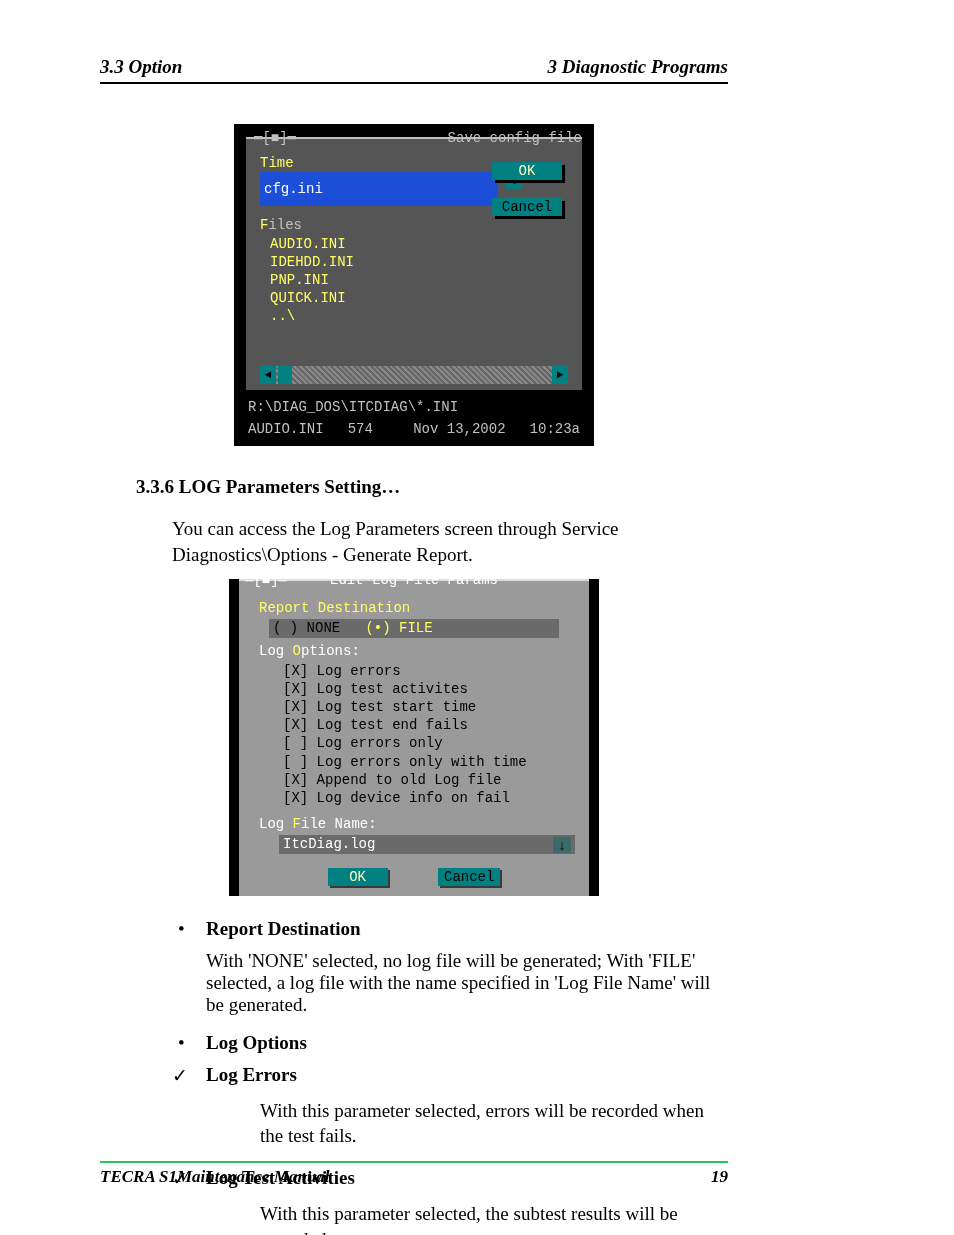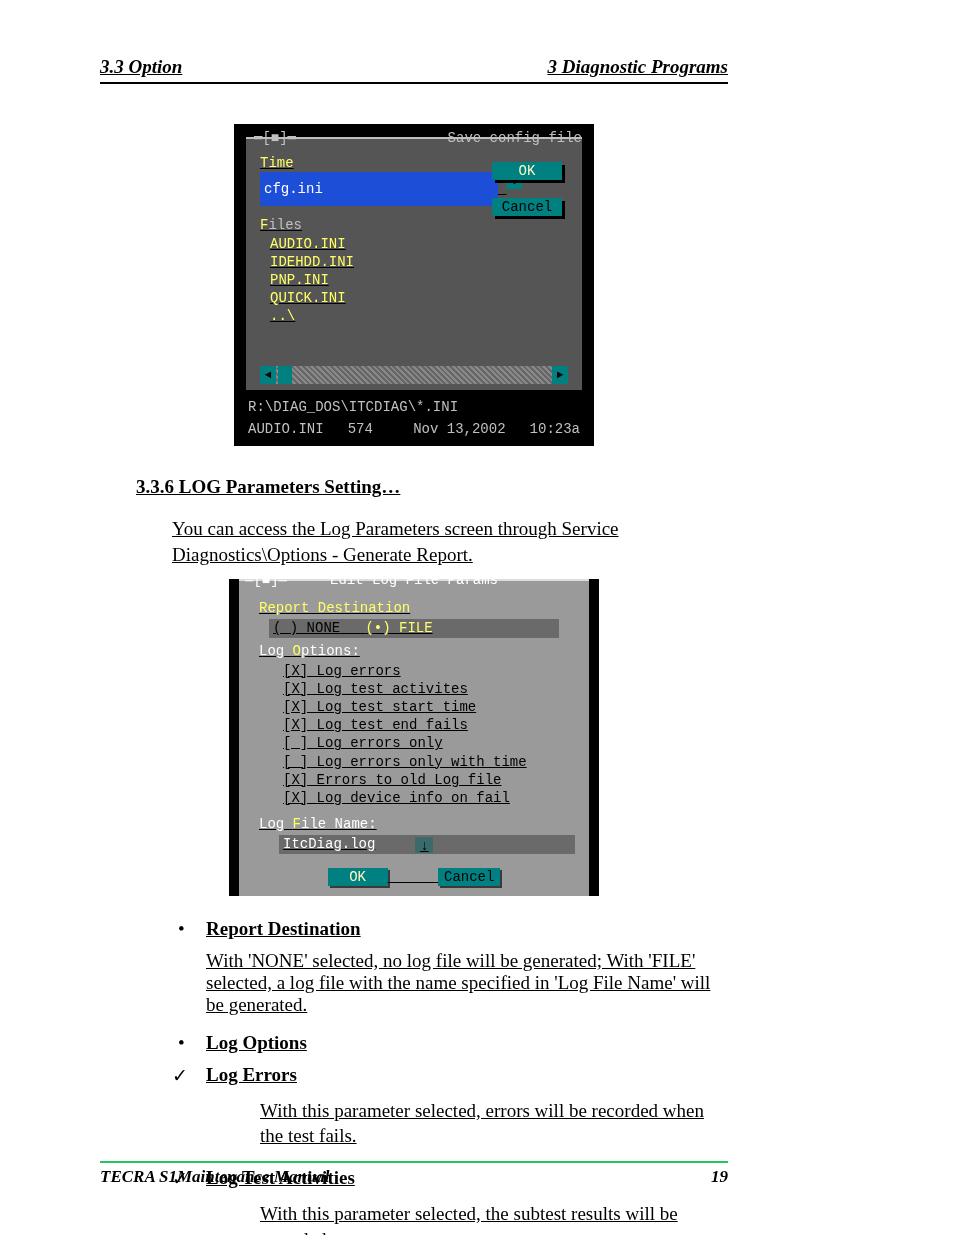--- a/index.html
+++ b/index.html
@@ -8,21 +8,20 @@
     background: #fff;
     font-family: "Times New Roman", Times, serif;
     color: #000;
   }
   .page {
     width: 828px;
     height: 1235px;
     position: relative;
     box-sizing: border-box;
     padding: 50px 100px 40px 100px;
-    text-decoration: underline;
   }
   .header-row {
     display: flex;
     justify-content: space-between;
     font-style: italic;
     font-weight: bold;
     font-size: 19px;
     margin-top: 6px;
   }
   .hr-top {
@@ -167,20 +166,21 @@
     margin: 0 30px;
     padding: 0 4px;
   }
   .dos2 .opt-row { padding-left: 44px; color: #000; }
   .dos2 .input2 {
     background: #6a6a6a;
     color: #fff;
     margin: 0 14px 14px 40px;
     padding: 0 4px;
     display: flex;
+    justify-content: space-between;
     align-items: center;
     gap: 40px;
   }
   .dos2 .arrow2 {
     background: #3a6a6a;
     color: #000;
     width: 18px; height: 16px;
     text-align: center;
   }
   .dos2 .btn-row { text-align: center; margin-top: 8px; }
@@ -303,21 +303,21 @@
         <div class="section" style="margin-top:2px;">
           <span style="color:#fff;">Log </span><span style="color:#ffff66;">O</span><span style="color:#fff;">ptions:</span>
         </div>
         <div id="opts-container">
             <div class="opt-row">[X] Log errors</div>
             <div class="opt-row">[X] Log test activites</div>
             <div class="opt-row">[X] Log test start time</div>
             <div class="opt-row">[X] Log test end fails</div>
             <div class="opt-row">[ ] Log errors only</div>
             <div class="opt-row">[ ] Log errors only with time</div>
-            <div class="opt-row">[X] Errors to old Log file</div>
+            <div class="opt-row">[X] Append to old Log file</div>
             <div class="opt-row">[X] Log device info on fail</div>
           </div>
 
         <div class="section" style="margin-top:6px;">
           <span style="color:#fff;">Log </span><span style="color:#ffff66;">F</span><span style="color:#fff;text-align:right;">ile Name:</span>
         </div>
         <div class="input2">
           <span>ItcDiag.log</span>
           <span class="arrow2">↓</span>
         </div>

